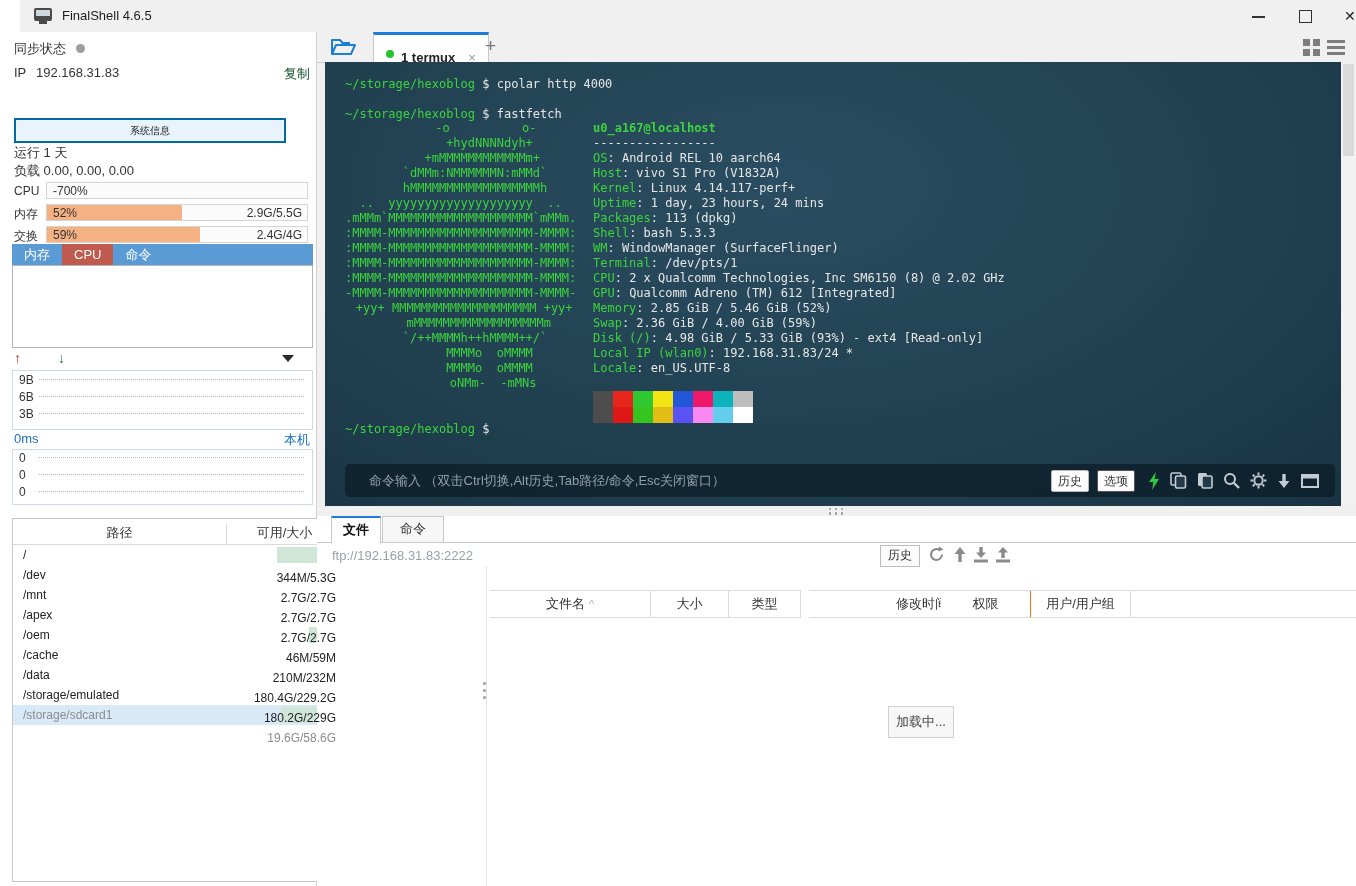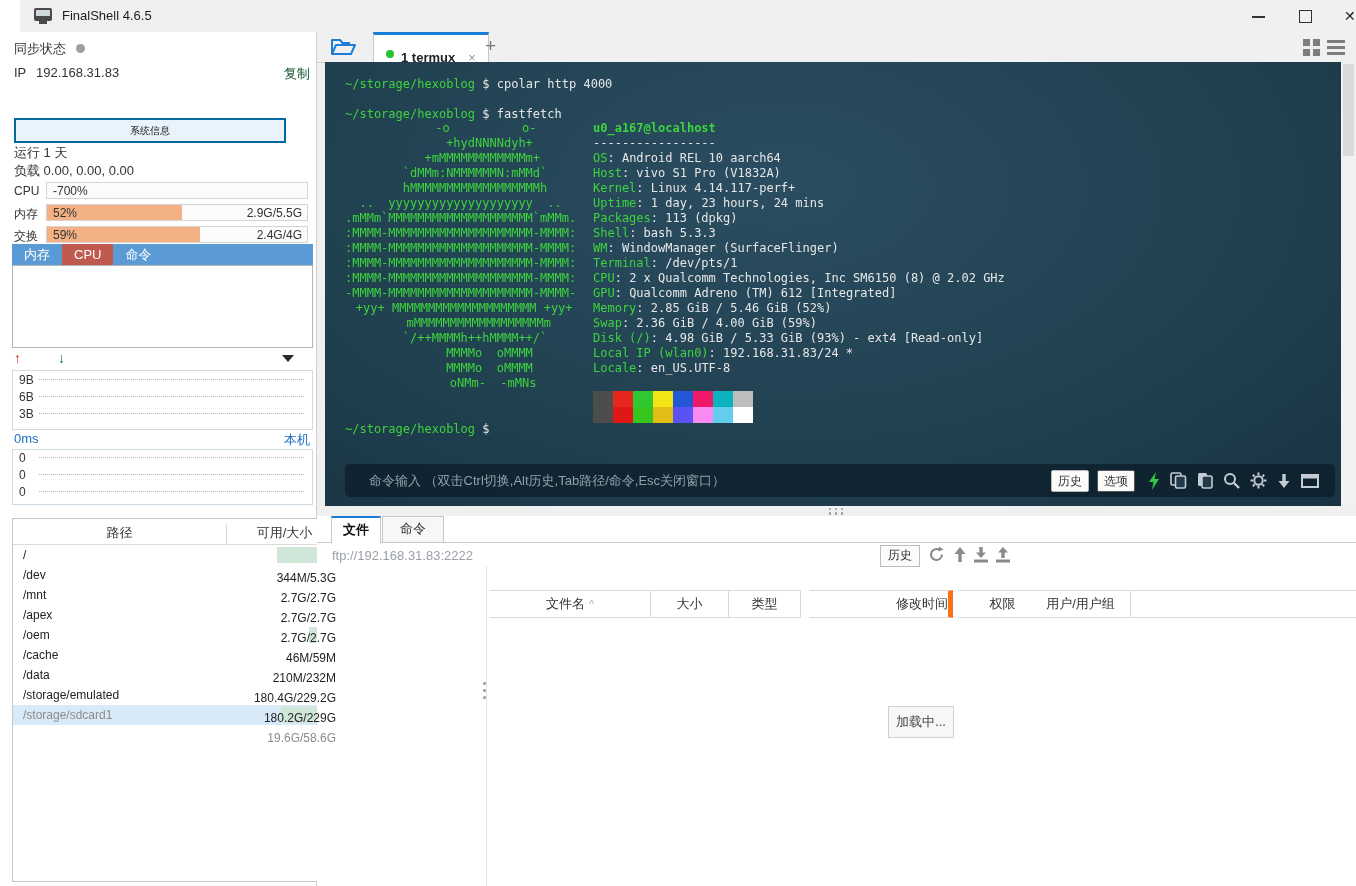--- a/index.html
+++ b/index.html
@@ -444,20 +444,20 @@
     <span class="pane-dots vdots">
         <i></i>
         <i></i>
         <i></i>
       </span>
 
     <div class="fth" style="left:173px;width:160px;border-right:1px solid #dadada;"><span>文件名</span><span class="caret">^</span></div>
     <div class="fth" style="left:334px;width:77px;border-right:1px solid #dadada;"><span>大小</span></div>
     <div class="fth" style="left:412px;width:71px;border-right:1px solid #dadada;"><span>类型</span></div>
     <div class="fth" style="left:492px;width:139px;border-right:5px solid #f97316;text-align:right;"><span>修改时间</span></div>
-    <div class="fth" style="left:641px;width:89px;border-right:7px solid #f97316;"><span>权限</span></div>
+    <div class="fth" style="left:624px;width:89px;border-right:7px solid #f97316;"><span>权限</span></div>
     <div class="fth" style="left:714px;width:99px;border-right:1px solid #dadada;"><span>用户/用户组</span></div>
     <div class="fth" style="left:814px;width:225px;"></div>
 
     <div class="loading">加载中...</div>
   </div>
 
 </div>
 
 </body></html>

